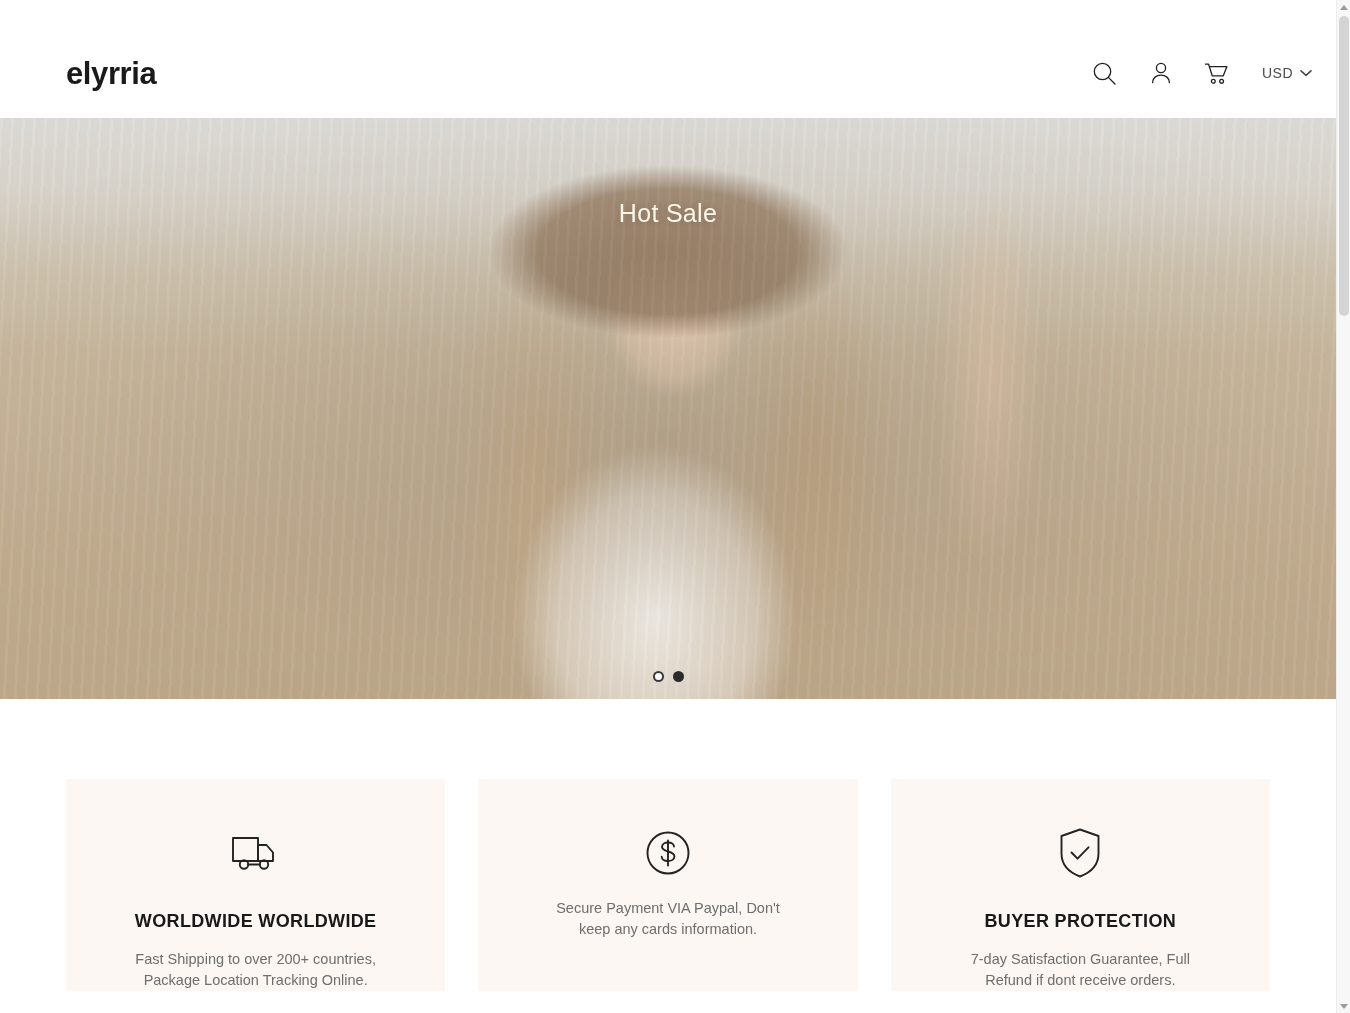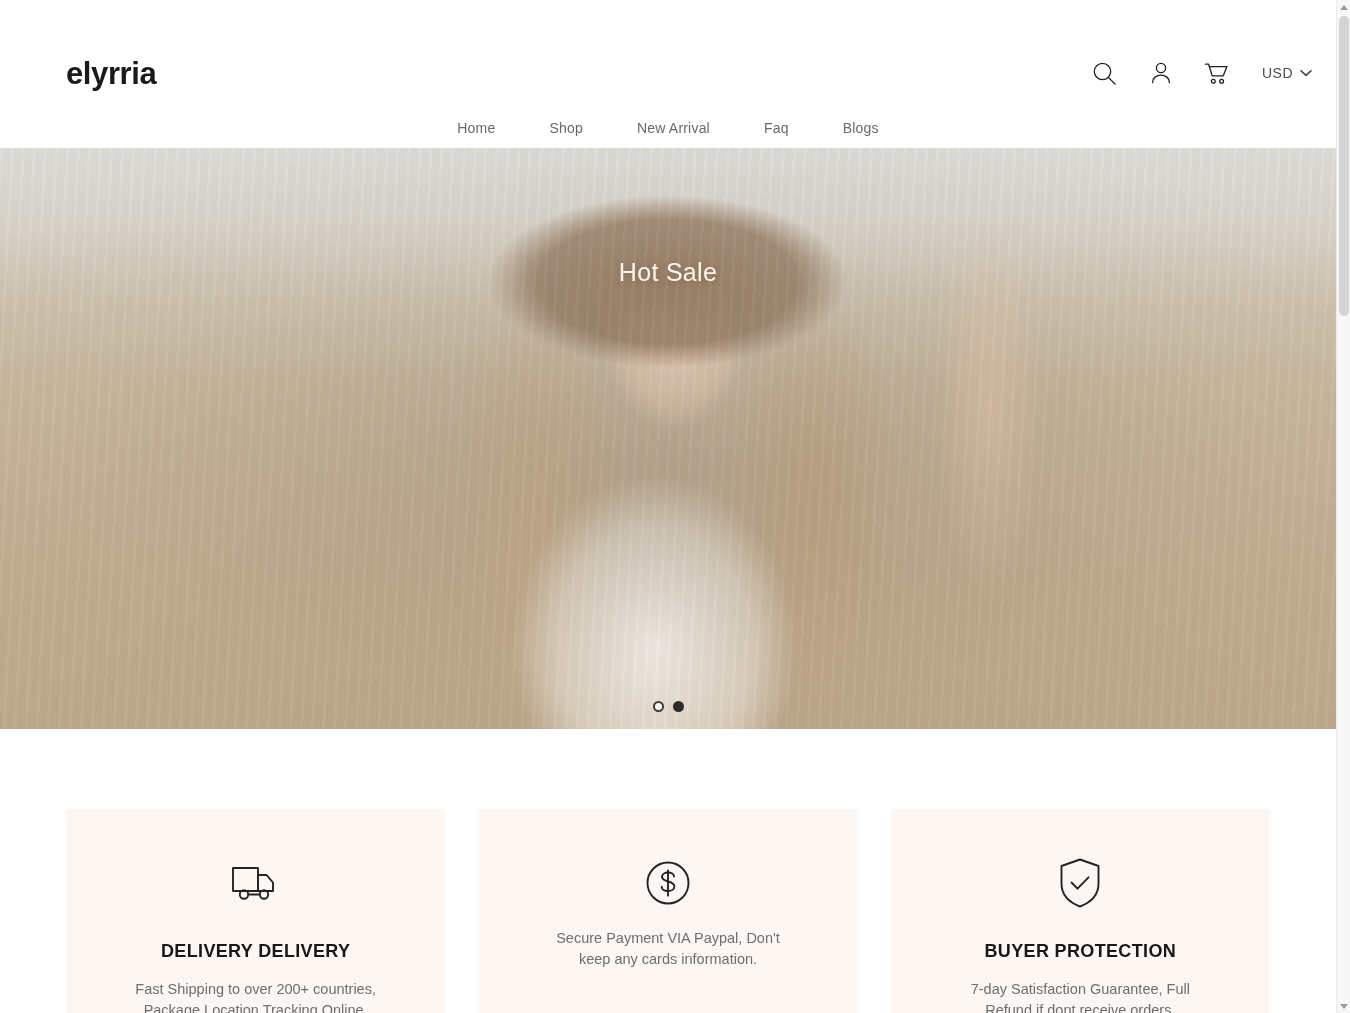--- a/index.html
+++ b/index.html
@@ -41,21 +41,21 @@
   }
   .announce-text {
     font-size: 13.5px;
     color: #5f5f5f;
     letter-spacing: .2px;
   }
 
   
   .header {
     position: relative;
-    height: 148px;
+    height: 118px;
     background: #ffffff;
   }
   .logo {
     position: absolute;
     left: 66px;
     top: 58px;
     font-size: 31px;
     font-weight: 600;
     letter-spacing: -.4px;
     color: #1a1a1a;
@@ -166,21 +166,21 @@
   }
 
   .hero-content {
     position: absolute;
     inset: 0;
     display: flex;
     flex-direction: column;
     align-items: center;
   }
   .hero-kicker {
-    margin-top: 110px;
+    margin-top: 81px;
     font-size: 25px;
     color: #fdf6ea;
     letter-spacing: .3px;
     text-shadow: 0 1px 6px rgba(80,60,40,.28);
   }
   .hero-title {
     margin-top: 21px;
     font-size: 67px;
     font-weight: 700;
     color: #fdf8ef;
@@ -390,21 +390,21 @@
         <div class="feature">
           <div class="feature-icon">
             <svg width="50" height="40" viewBox="0 0 50 40" fill="none" stroke="currentColor" stroke-width="1.9" stroke-linecap="round" stroke-linejoin="round">
               <rect x="2" y="5" width="25" height="23"></rect>
               <path d="M27 12h8.5l6.5 7.5V28H27z"></path>
               <circle cx="13" cy="31.5" r="4.2"></circle>
               <circle cx="33" cy="31.5" r="4.2"></circle>
               <line x1="17.2" y1="31.5" x2="28.8" y2="31.5"></line>
             </svg>
           </div>
-          <div class="feature-title">DELIVERY DELIVERY</div>
+          <div class="feature-title">WORLDWIDE WORLDWIDE</div>
           <div class="feature-desc">
             <span>Fast Shipping to over 200+ countries,</span><br>
             <span>Package Location Tracking Online.</span>
           </div>
         </div>
 
         <div class="feature">
           <div class="feature-icon">
             <svg width="50" height="50" viewBox="0 0 50 50" fill="none" stroke="currentColor" stroke-width="1.9" stroke-linecap="round" stroke-linejoin="round">
               <circle cx="25" cy="25" r="20.5"></circle>

